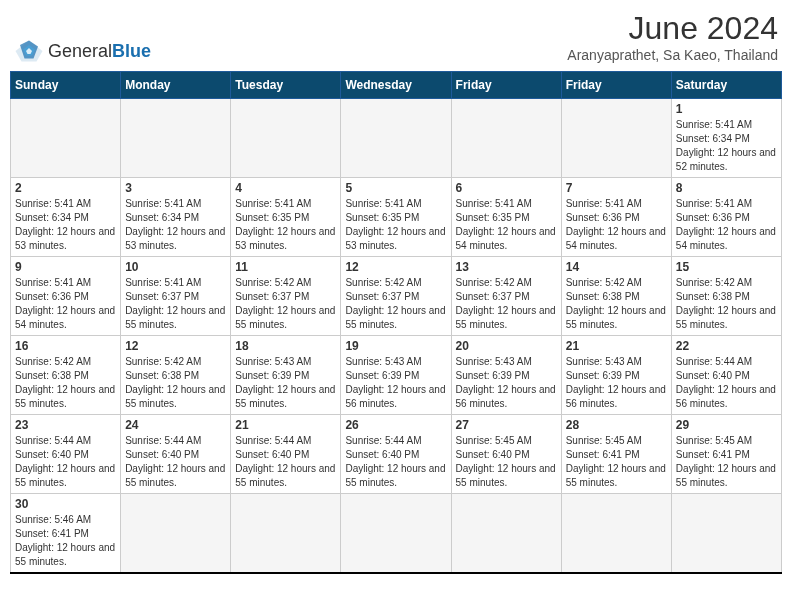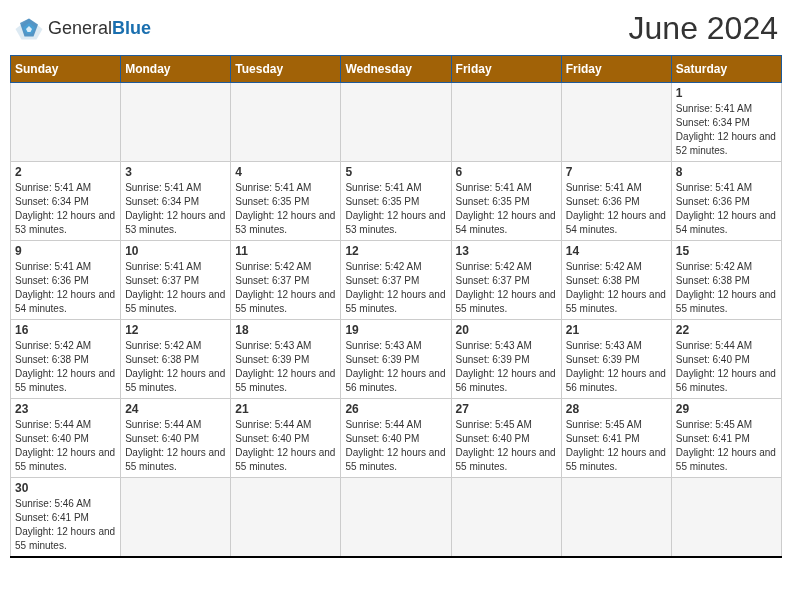--- a/index.html
+++ b/index.html
@@ -6,21 +6,21 @@
     body {
       font-family: Arial, sans-serif;
       background: #fff;
       width: 792px;
       min-height: 612px;
       padding: 10px;
     }
     .header {
       display: flex;
       justify-content: space-between;
-      align-items: center;
+      align-items: flex-end;
       margin-bottom: 8px;
       padding: 0 4px;
     }
     .logo {
       display: flex;
       align-items: center;
       gap: 4px;
     }
     .logo-icon {
       width: 30px;
@@ -37,21 +37,21 @@
     .location-title {
       font-size: 14px;
       color: #555;
     }
     .calendar {
       width: 100%;
       border-collapse: collapse;
       border: 1px solid #ccc;
     }
     .calendar th {
-      background-color: #a16207;
+      background-color: #0c4a6e;
       color: #fff;
       font-size: 12px;
       font-weight: bold;
       padding: 6px 4px;
       text-align: left;
       border: 1px solid #1e5a9a;
     }
     .calendar td {
       border: 1px solid #ccc;
       vertical-align: top;
@@ -91,20 +91,21 @@
       <path d="M8,8 L20,2 L32,10 L26,26 L14,26 Z" fill="#1a6faf" opacity="0.7"></path>
       <path d="M12,14 L20,8 L28,14 L24,22 L16,22 Z" fill="#4a9fd4"></path>
       <path d="M16,16 L20,12 L24,16 L22,20 L18,20 Z" fill="#fff" opacity="0.8"></path>
     </svg>
     <div>
       <span style="color:#333; font-size:18px;">General</span><span style="color:#1a6faf; font-size:18px; font-weight:bold;">Blue</span>
     </div>
   </div>
   <div class="title-block">
     <div class="month-title">June 2024</div>
+    <div class="location-title">Aranyaprathet, Sa Kaeo, Thailand</div>
   </div>
 </div>
 
 <table class="calendar">
   <thead>
     <tr>
     <th>Sunday</th>
         <th>Monday</th>
         <th>Tuesday</th>
         <th>Wednesday</th>

